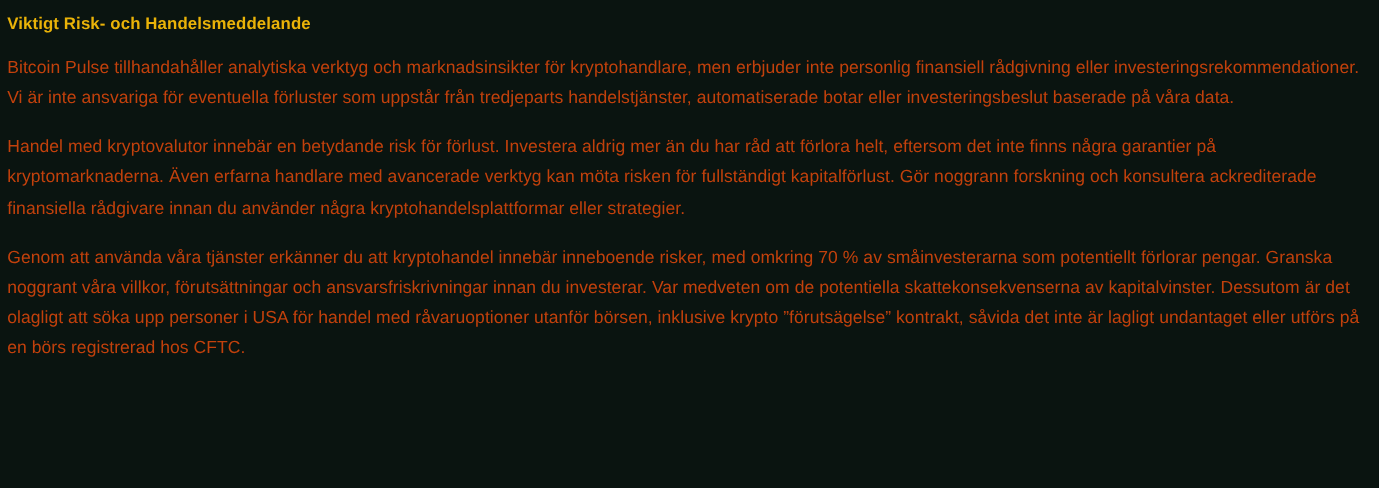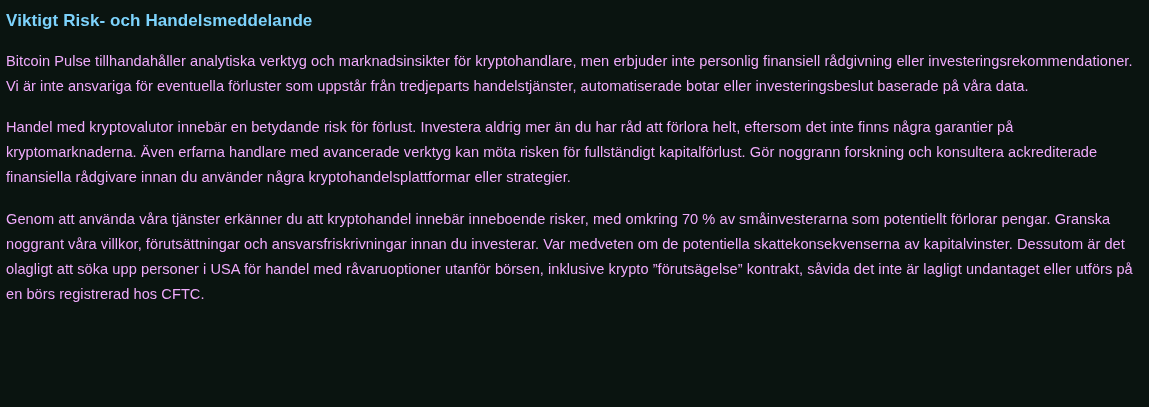--- a/index.html
+++ b/index.html
@@ -16,31 +16,31 @@
     -webkit-font-smoothing: antialiased;
   }
   .disclaimer-panel {
     box-sizing: border-box;
     width: 1149px;
     height: 407px;
     background: #0a1410;
     padding: 10px 12px 0 6px;
   }
   .panel-heading {
-    font-size: 17px;
+    font-size: 14px;
     font-weight: bold;
     line-height: 1.3;
-    color: #7dd3fc;
+    color: #eab308;
     margin: 0 0 17px 0;
     letter-spacing: 0.1px;
   }
   .panel-paragraph {
     font-size: 14.6px;
     line-height: 1.72;
-    color: #f0abfc;
+    color: #c2410c;
     margin: 0 0 16px 0;
     letter-spacing: 0.05px;
   }
   .panel-paragraph.strong-note {
     font-weight: bold;
     margin-bottom: 0;
   }
 </style>
 </head>
 <body>

